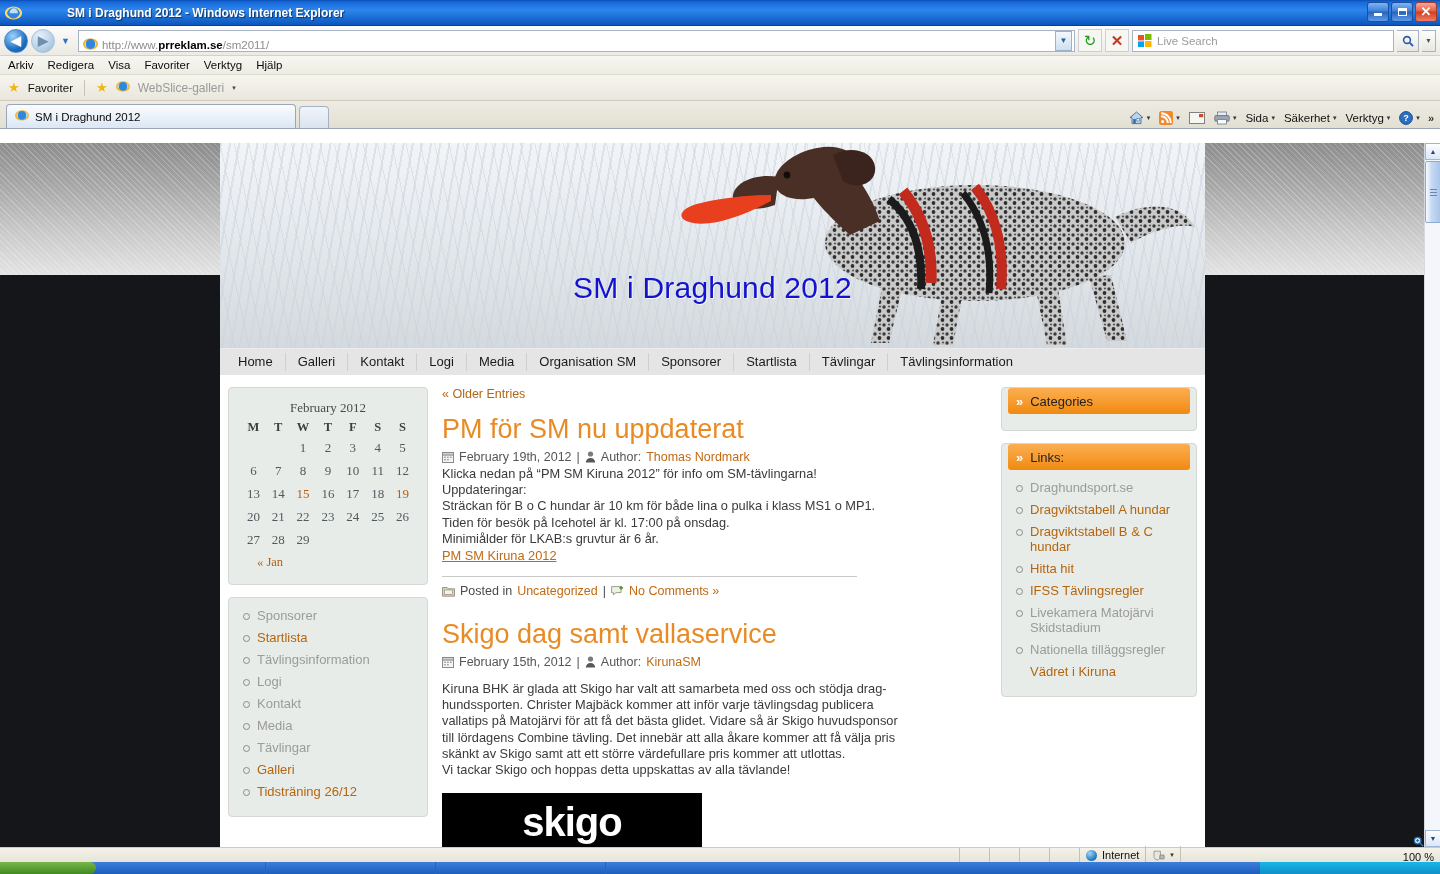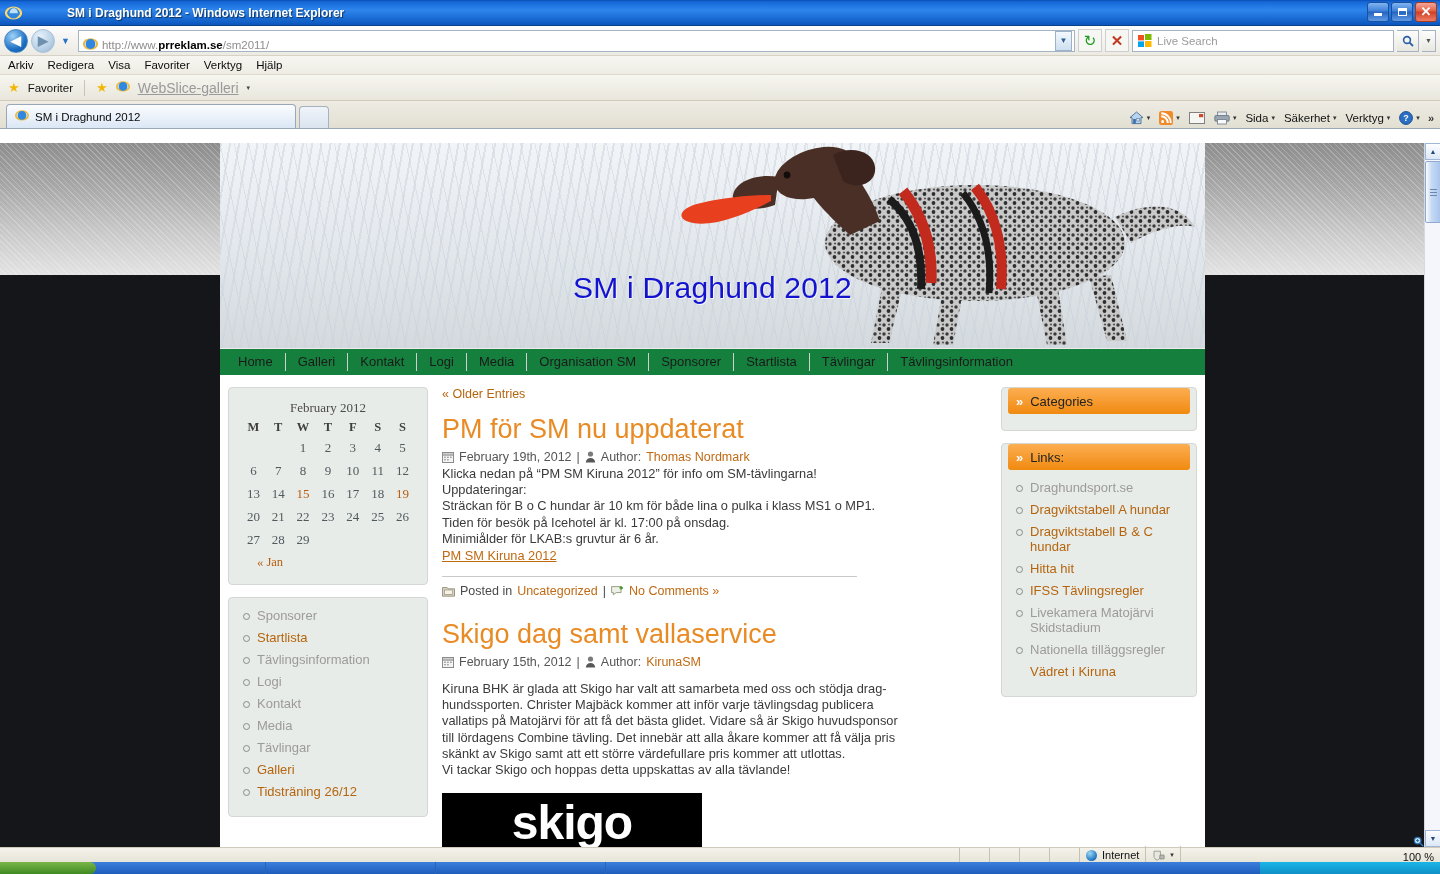--- a/index.html
+++ b/index.html
@@ -110,21 +110,21 @@
   .menubar span { font-size: 11.5px; color: #0b0b0b; }
 
   .favbar {
     height: 26px; background: linear-gradient(to bottom,#f6f5ef,#e9e7dd);
     display: flex; align-items: center; padding-left: 8px; gap: 8px;
     border-bottom: 1px solid #cfcabb;
   }
   .favbar .fav-star { color: #f2b705; font-size: 13px; }
   .favbar .lbl { font-size: 11.5px; color: #111; }
   .favbar .sep { width: 1px; height: 16px; background: #c8c3b4; margin: 0 3px; }
-  .favbar .ws { font-size: 14px; color: #9a9a9a; text-decoration: underline; }
+  .favbar .ws { font-size: 12px; color: #9a9a9a; }
   .favbar .caret { font-size: 7px; color: #444; }
 
   .tabstrip {
     height: 28px; background: linear-gradient(to bottom,#eeece3,#e2dfd2);
     display: flex; align-items: flex-end; padding-left: 6px;
     border-bottom: 1px solid #9aa7b6; position: relative;
   }
   .tab {
     height: 24px; width: 290px;
     background: linear-gradient(to bottom,#fbfcfe,#dbe7f5);
@@ -178,21 +178,21 @@
   }
   .dog { position: absolute; right: -10px; top: 0; width: 540px; height: 205px; }
   .header-title {
     position: absolute; left: 0; right: 0; top: 128px;
     text-align: center; font-size: 30px; color: #1313cf;
     font-family: "Liberation Sans", sans-serif;
     text-shadow: 1px 1px 0 rgba(255,255,255,.7);
     letter-spacing: .2px; z-index: 4;
   }
   .navbar {
-    height: 27px; background: #15803d; border-top: 1px solid #ececec;
+    height: 27px; background: #e5e5e5; border-top: 1px solid #ececec;
     display: flex; align-items: center; padding-left: 6px;
   }
   .navbar a {
     font-size: 13px; color: #1a1a1a; text-decoration: none;
     padding: 0 12px; line-height: 18px; border-right: 1px solid #cfcfcf;
     white-space: nowrap;
   }
   .navbar a:last-child { border-right: none; }
 
   .site-body {
@@ -256,21 +256,21 @@
   .post-link { font-size: 12.8px; color: #c06a14; display: block; margin-top: 1px; }
   .post-sep { border-top: 1px solid #c9c9c9; margin: 13px 0 7px 0; width: 415px; }
   .post-footer { display: flex; align-items: center; gap: 5px; font-size: 12.5px; color: #4a4a4a; }
   .post-footer a { color: #c06a14; text-decoration: none; }
   .ico-folder { width: 13px; height: 12px; display:inline-block; }
   .ico-comment { width: 13px; height: 12px; display:inline-block; }
   .post-gap { height: 22px; }
   .skigo-logo {
     margin-top: 14px; width: 260px; height: 60px; background: #000;
     display: flex; align-items: center; justify-content: center;
-    color: #fff; font-size: 48px; font-weight: bold; letter-spacing: -1px;
+    color: #fff; font-size: 40px; font-weight: bold; letter-spacing: -1px;
     font-family: "Liberation Sans", sans-serif;
   }
 
   
   .vscroll {
     position: absolute; right: 0; top: 143px; width: 16px; height: 704px;
     background: #f4f6fb; border-left: 1px solid #d4d8e0;
   }
   .sb-arrow {
     width: 16px; height: 17px;

